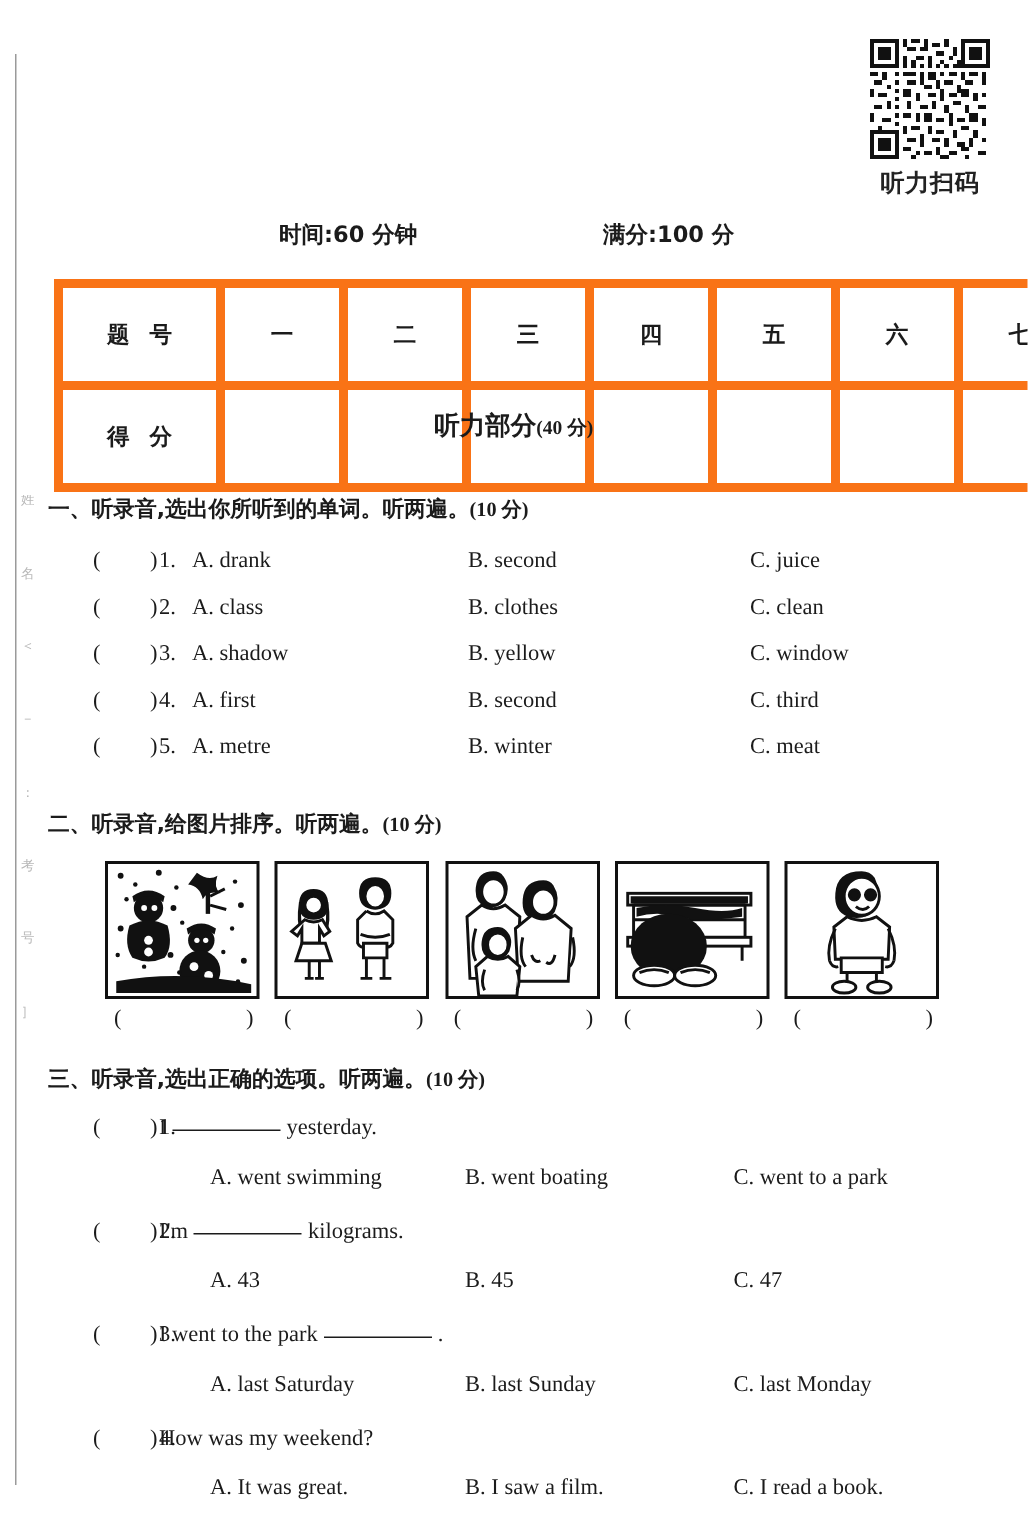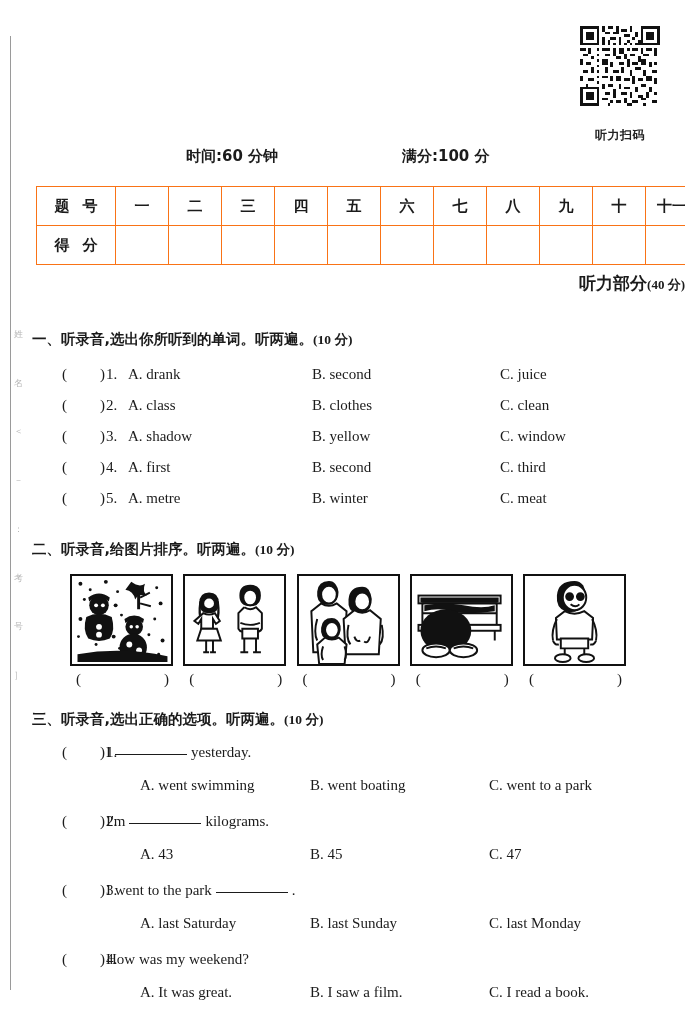--- a/index.html
+++ b/index.html
@@ -50,22 +50,22 @@
     width: 86px;
     text-align: center;
   }
   .qr-code {
     width: 80px;
     height: 80px;
     margin: 0 auto;
     display: block;
   }
   .qr-caption {
-    margin-top: 21px;
-    font-size: 12px;
+    margin-top: 6px;
+    font-size: 16px;
     font-weight: bold;
     letter-spacing: 0.5px;
     font-family: "DejaVu Sans", sans-serif;
     color: #222;
   }
 
   
   .meta-row {
     position: absolute;
     left: 186px;
@@ -81,40 +81,40 @@
   
   .score-table {
     position: absolute;
     left: 36px;
     top: 186px;
     width: 612px;
     border-collapse: collapse;
     table-layout: fixed;
   }
   .score-table td {
-    border: 1px solid #f97316;
+    border: 6px solid #f97316;
     height: 30px;
     text-align: center;
     vertical-align: middle;
     font-size: 15px;
     font-weight: bold;
     font-family: "DejaVu Sans", sans-serif;
-    padding: 4px;
+    padding: 16px;
   }
   .score-table td.head-label { width: 70px; letter-spacing: 4px; text-indent: 4px; }
   .score-table td.col-wide   { width: 58px; letter-spacing: 2px; border-radius: 14px; }
   .score-table td.col-num    { width: 44px; }
 
   
   .section-title {
     position: absolute;
     left: 0;
     top: 272px;
     width: 685px;
-    text-align: right;
+    text-align: center;
     font-size: 17px;
     font-weight: bold;
     font-family: "DejaVu Sans", sans-serif;
   }
   .section-title .pts {
     font-size: 13px;
     font-family: "Liberation Serif", serif;
     font-weight: bold;
   }
 

